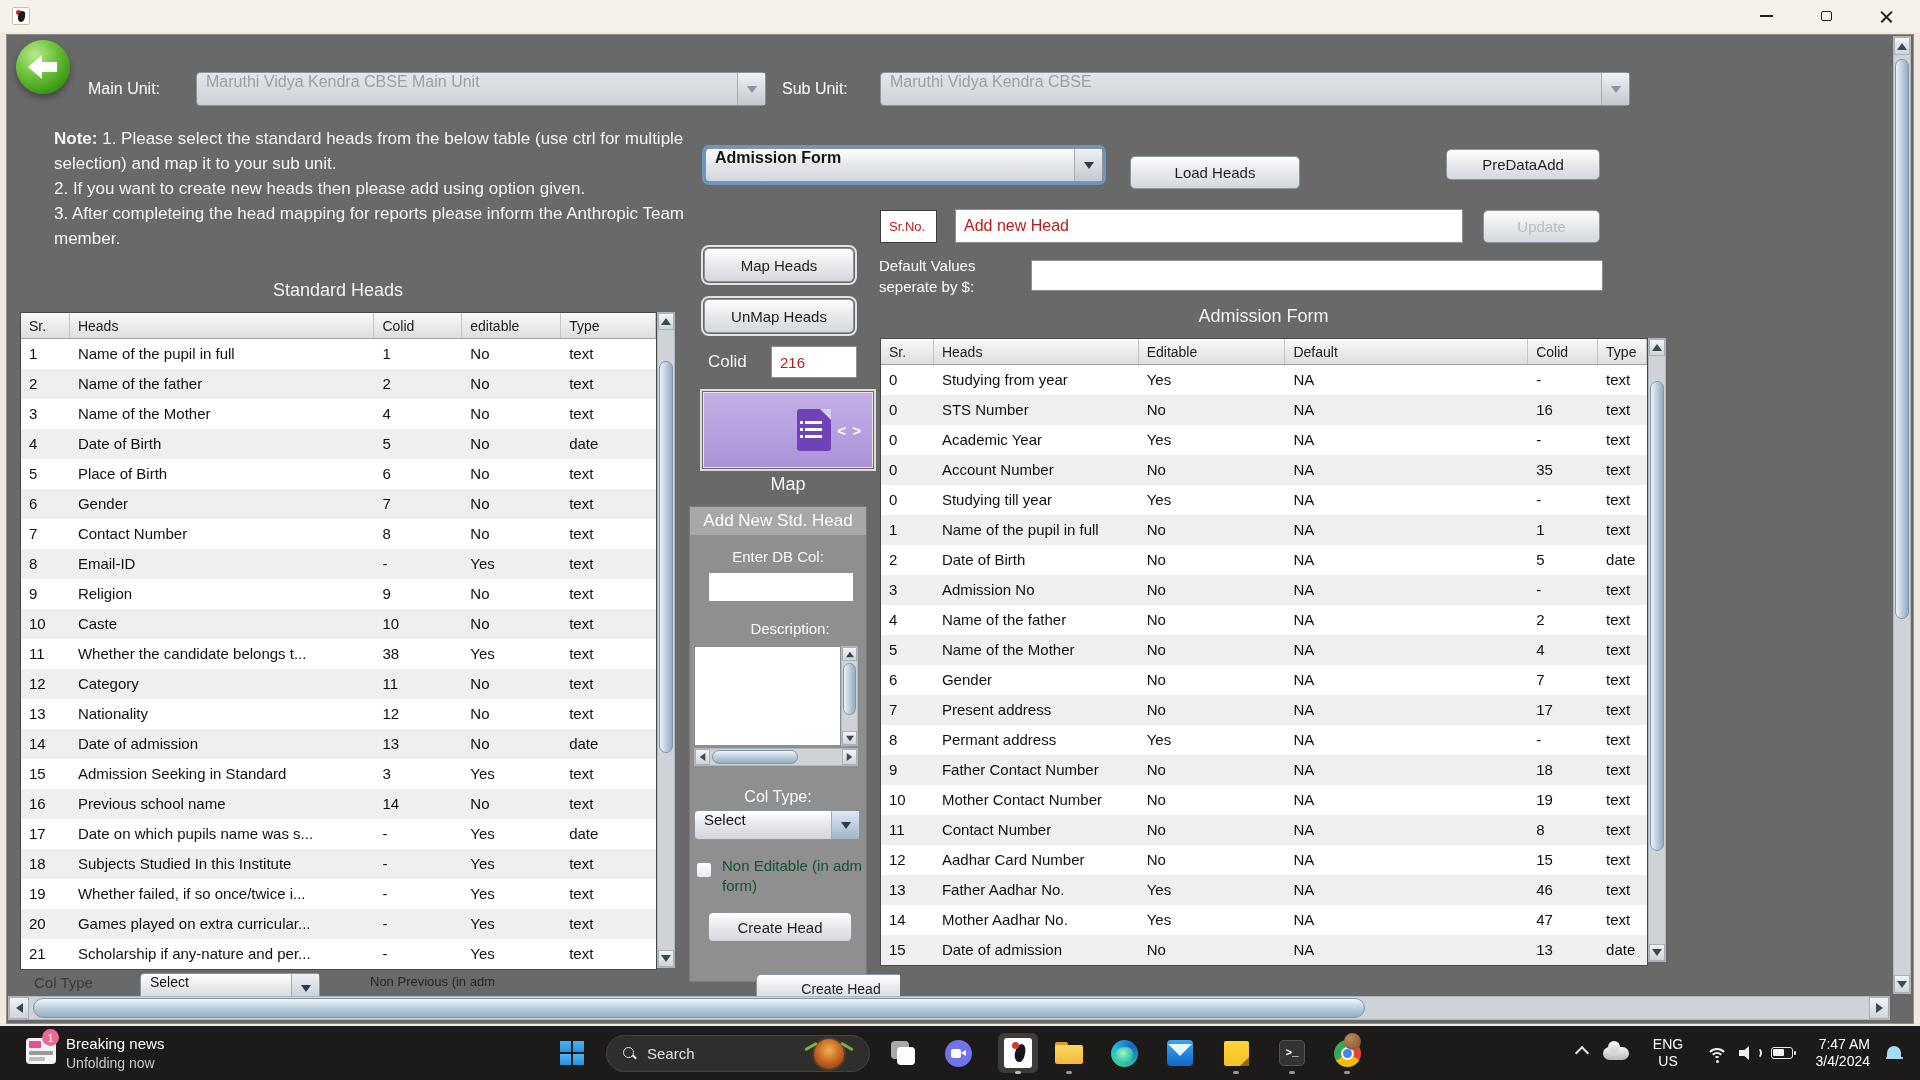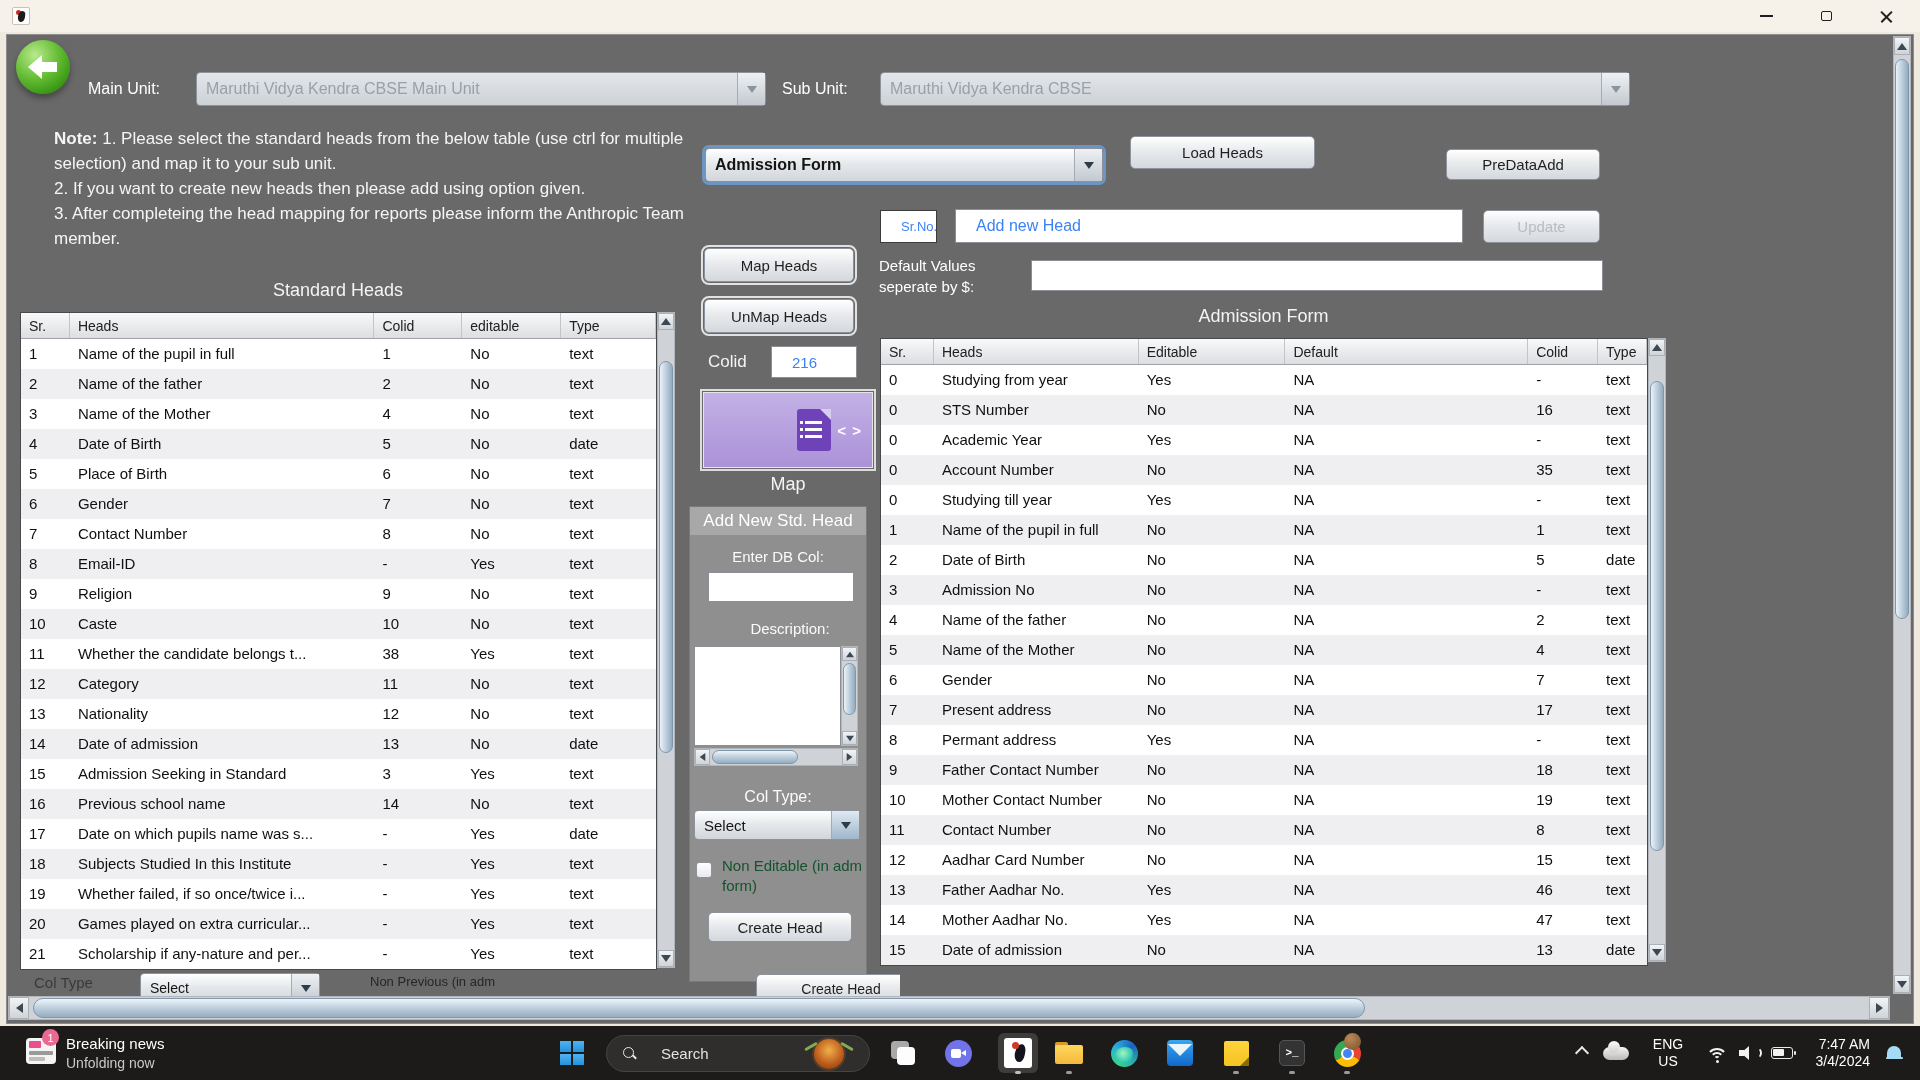--- a/index.html
+++ b/index.html
@@ -24,22 +24,22 @@
   
   .appwin{left:6px;top:34px;width:1908px;height:990px;background:#696969;border:1px solid #8d8d8d}
 
   .lbl{color:#fff;font-weight:normal;font-size:16px}
   .white-lbl{color:#f4f4f4}
 
   
   .btn{display:flex;align-items:center;justify-content:center;background:linear-gradient(#ffffff,#e8eaed 45%,#d4d8dd);border:1px solid #8d939c;border-radius:5px;font-size:15px;color:#1f1f1f;cursor:pointer}
   .btn.focus-ring{outline:2px solid #e2e2e2;outline-offset:1px}
   .btn.disabled{color:#b7bcc4}
-  .tfield{background:#fff;border:1px solid #8a8f96;font-size:16px;color:#3b82f6;padding-left:20px;font-family:"Liberation Sans",sans-serif}
-  .combo{display:flex;background:linear-gradient(#feffff,#e4e7ea 50%,#d2d6db);border:1px solid #8d939c;border-radius:4px;align-items:center}
+  .tfield{background:#fff;border:1px solid #8a8f96;font-size:16px;color:#b91c1c;padding-left:8px;font-family:"Liberation Sans",sans-serif}
+  .combo{display:flex;background:linear-gradient(#feffff,#e4e7ea 50%,#d2d6db);border:1px solid #8d939c;border-radius:4px;}
   .combo .val{flex:1;padding-left:9px;font-size:16px;color:#141414;white-space:nowrap;overflow:hidden}
   .combo .arrow{width:28px;align-self:stretch;border-left:1px solid #a6abb2;display:flex;align-items:center;justify-content:center;background:linear-gradient(#eef1f4,#c3c9d0)}
   .tri-dn{width:0;height:0;border-left:5px solid transparent;border-right:5px solid transparent;border-top:7px solid #2e3b49}
   .combo.disabled{background:linear-gradient(#e3e6ea,#cdd2d7)}
   .combo.disabled .val{color:#9aa0a6}
   .combo.disabled .tri-dn{border-top-color:#8d939c}
   .combo.focused{box-shadow:0 0 0 3px rgba(110,160,215,.8)}
 
   
   .sbv,.sbh{background:#cfd3d7;border:1px solid #b2b6ba}
@@ -88,21 +88,21 @@
   
   .taskbar{left:0;top:1026px;width:1920px;height:54px;background:#1c1b1a}
   .tb-ico{position:absolute;top:1039px;width:28px;height:28px;display:flex;align-items:center;justify-content:center;cursor:pointer}
   .tb-dot{position:absolute;top:1071px;width:6px;height:3px;border-radius:2px;background:#9a9a9a}
   .start-grid{display:grid;grid-template-columns:11px 11px;grid-template-rows:11px 11px;gap:2px}
   .start-grid span{background:linear-gradient(#4fb3f0,#2492dd)}
   .searchpill{left:606px;top:1035px;width:264px;height:37px;border-radius:19px;background:#2f2e2d;border:1px solid #454442;display:flex;align-items:center;cursor:text}
   .mag{position:relative;width:14px;height:14px;margin-left:16px}
   .mag::before{content:"";position:absolute;left:0;top:0;width:9px;height:9px;border:1.8px solid #e8e8e8;border-radius:50%}
   .mag::after{content:"";position:absolute;left:9px;top:9px;width:5px;height:1.8px;background:#e8e8e8;transform:rotate(45deg)}
-  .search-txt{color:#e3e3e3;font-size:15px;margin-left:24px;background:transparent;border:none;outline:none;width:120px;font-family:"Liberation Sans",sans-serif}
+  .search-txt{color:#e3e3e3;font-size:15px;margin-left:10px;background:transparent;border:none;outline:none;width:120px;font-family:"Liberation Sans",sans-serif}
   .search-txt::placeholder{color:#e3e3e3;opacity:1}
   .food{position:absolute;left:812px;top:1037px;width:34px;height:34px;border-radius:50%;background:radial-gradient(circle at 50% 38%,#f0b14b,#c05f1e 55%,#7c3210);border:2px solid #4e3c28}
   .food::before,.food::after{content:"";position:absolute;width:14px;height:3px;background:#7fae4e;border-radius:2px}
   .food::before{left:-10px;top:6px;transform:rotate(-30deg)}
   .food::after{right:-10px;top:6px;transform:rotate(30deg)}
   .tv-back{position:absolute;left:2px;top:2px;width:18px;height:18px;background:#a9a9a9;border-radius:4px}
   .tv-front{position:absolute;left:8px;top:8px;width:18px;height:18px;background:#fdfdfd;border-radius:4px}
   .chat{width:27px;height:27px;border-radius:50%;background:#7173e8;position:relative}
   .chat::before{content:"";position:absolute;left:6px;top:9px;width:10px;height:9px;background:#fff;border-radius:2px}
   .chat::after{content:"";position:absolute;left:16px;top:10px;width:0;height:0;border-top:3.5px solid transparent;border-bottom:3.5px solid transparent;border-right:5px solid #fff}
@@ -198,21 +198,21 @@
     <div>2. If you want to create new heads then please add using option given.</div>
     <div>3. After completeing the head mapping for reports please inform the Anthropic Team member.</div>
   </div>
 
   <div class="abs combo focused" style="left:705px;top:148px;width:398px;height:34px">
     <span class="val" style="font-weight:bold">Admission Form</span>
     <span class="arrow">
         <span class="tri-dn"></span>
       </span>
   </div>
-  <div class="abs btn" style="left:1130px;top:136px;width:185px;height:33px">Load Heads</div>
+  <div class="abs btn" style="left:1130px;top:156px;width:170px;height:33px">Load Heads</div>
   <div class="abs btn" style="left:1446px;top:149px;width:154px;height:31px">PreDataAdd</div>
 
   <input class="abs tfield" style="left: 880px; top: 210px; width: 57px; height: 33px; border: 1px solid rgb(60, 60, 60); font-size: 13px;" value="Sr.No.">
   <input class="abs tfield" style="left: 955px; top: 209px; width: 508px; height: 34px;" value="Add new Head">
   <div class="abs btn disabled" style="left:1483px;top:210px;width:117px;height:33px">Update</div>
 
   <div class="abs btn focus-ring" style="left:704px;top:248px;width:150px;height:34px">Map Heads</div>
   <div class="abs btn focus-ring" style="left:704px;top:299px;width:150px;height:34px">UnMap Heads</div>
 
   <div class="abs lbl" style="left:879px;top:255px;font-size:15px;line-height:21px">

